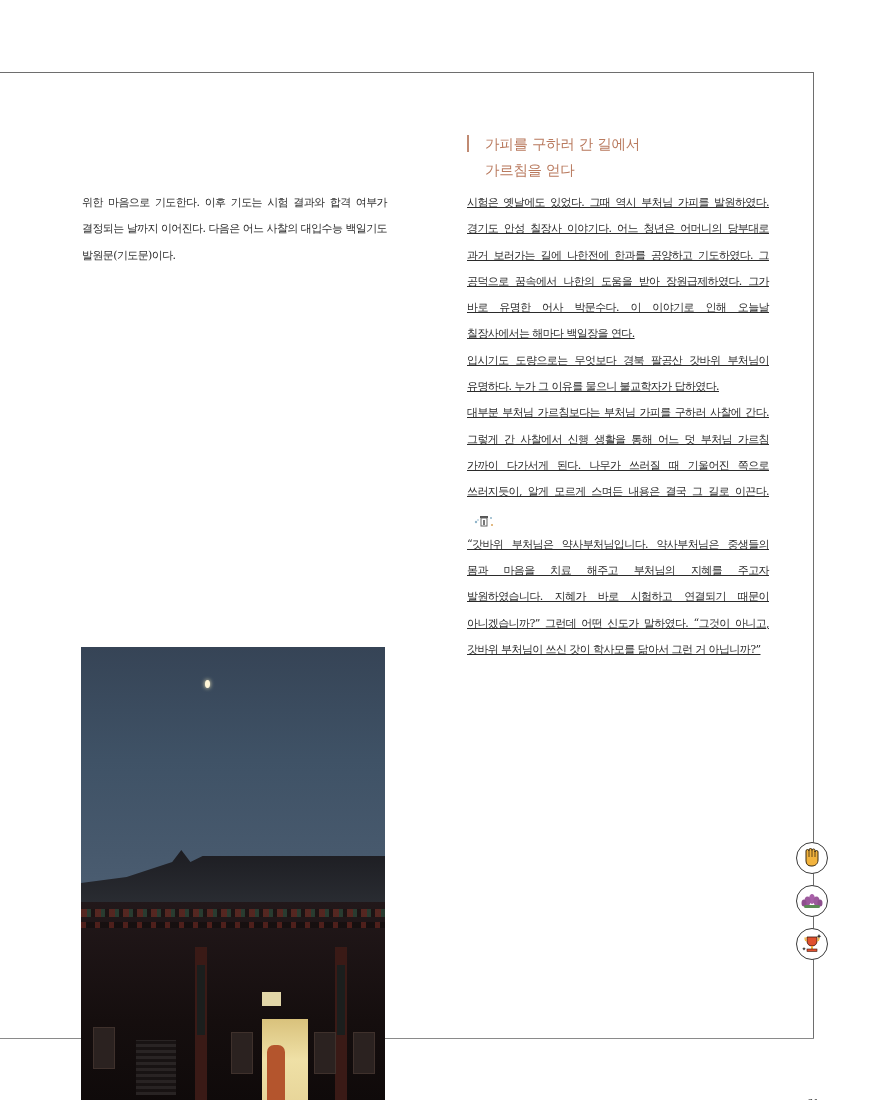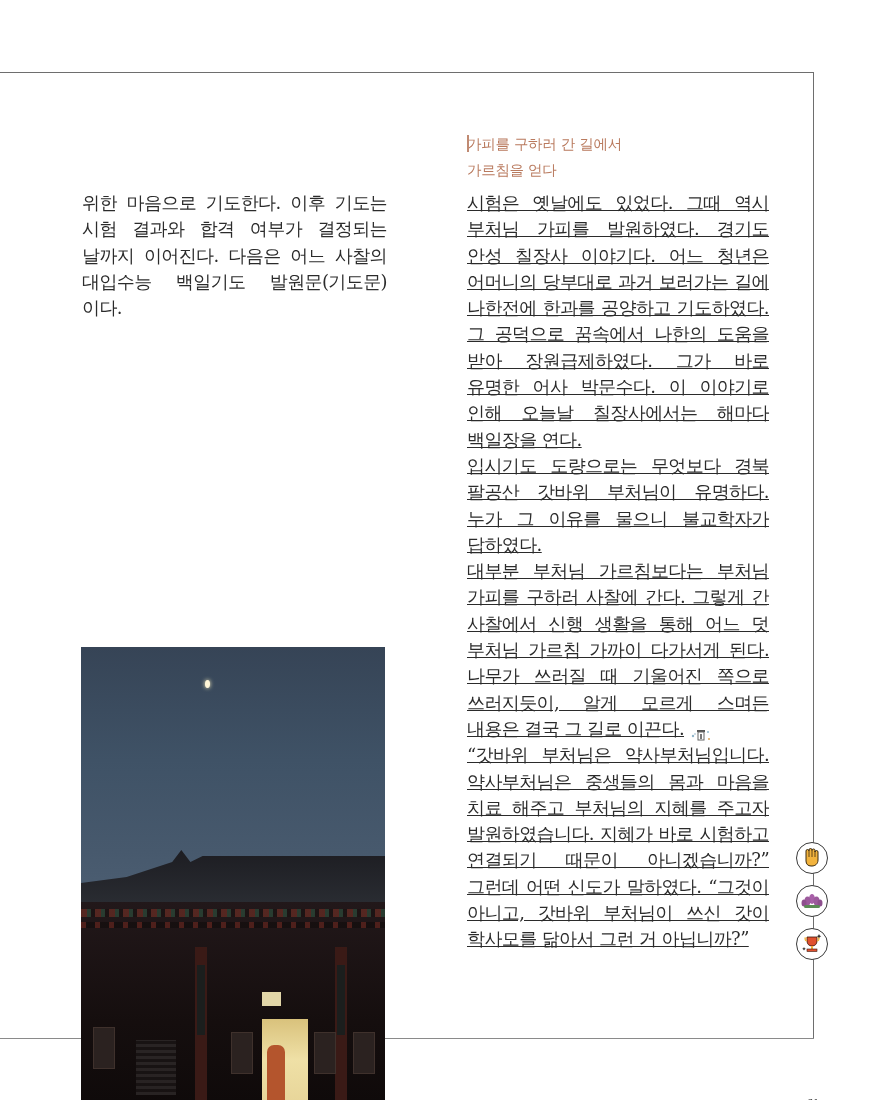--- a/index.html
+++ b/index.html
@@ -16,40 +16,40 @@
     .frame-right {
       position: absolute; left: 813px; top: 72px; width: 0; height: 966px;
       border-left: 1.5px solid #6e6e6e;
     }
     .frame-bottom {
       position: absolute; left: 0; top: 1038px; width: 814px; height: 0;
       border-top: 1.5px solid #8a8a8a;
     }
     .col {
       position: absolute;
-      font-size: 18px;
+      font-size: 11px;
       line-height: 26.3px;
       letter-spacing: -0.6px;
       word-break: keep-all;
       text-align: justify;
     }
     .col p { margin: 0; }
     .col-left { left: 82px; top: 190px; width: 305px; }
     .col-right { left: 467px; top: 190px; width: 302px; text-decoration: underline; }
     .heading {
       position: absolute; left: 467px; top: 131px; width: 320px;
       color: #b97a5e;
       font-family: "DejaVu Sans", "Liberation Sans", sans-serif;
       font-size: 14.5px; line-height: 26px; letter-spacing: -0.3px;
     }
     .heading .bar {
       position: absolute; left: 0; top: 4px; width: 1.5px; height: 17px;
       background: #c08a72;
     }
-    .heading .line { display: block; }
+    .heading .line { display: block; padding-left: 18px; }
     .end-mark {
       display: inline-block; vertical-align: middle; margin-left: 6px;
       width: 22px; height: 14px; position: relative;
     }
     .photo {
       position: absolute; left: 81px; top: 647px; width: 304px; height: 453px;
       background: linear-gradient(#364456 0%, #3f5266 25%, #47596d 45%, #4d5f73 58%, #3a4456 64%);
       overflow: hidden;
     }
     .moon {

